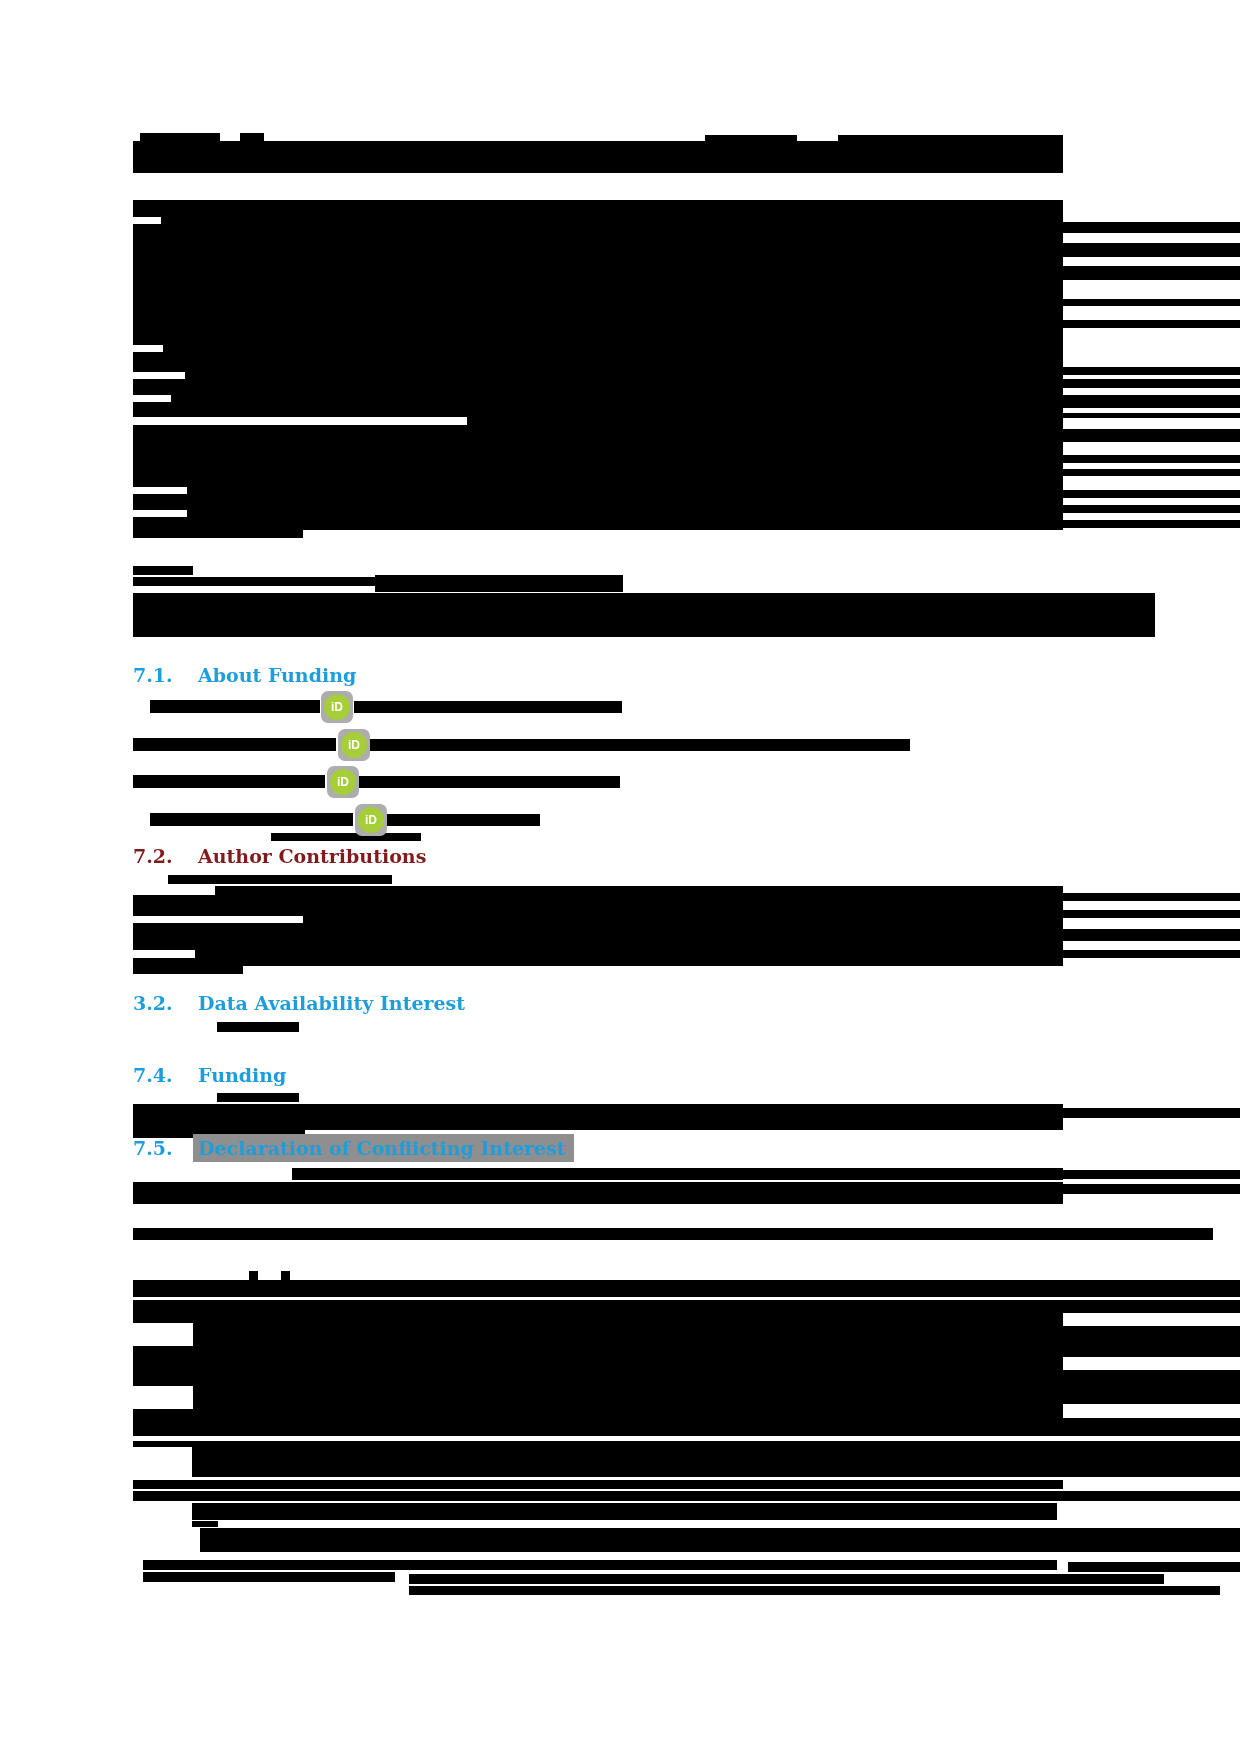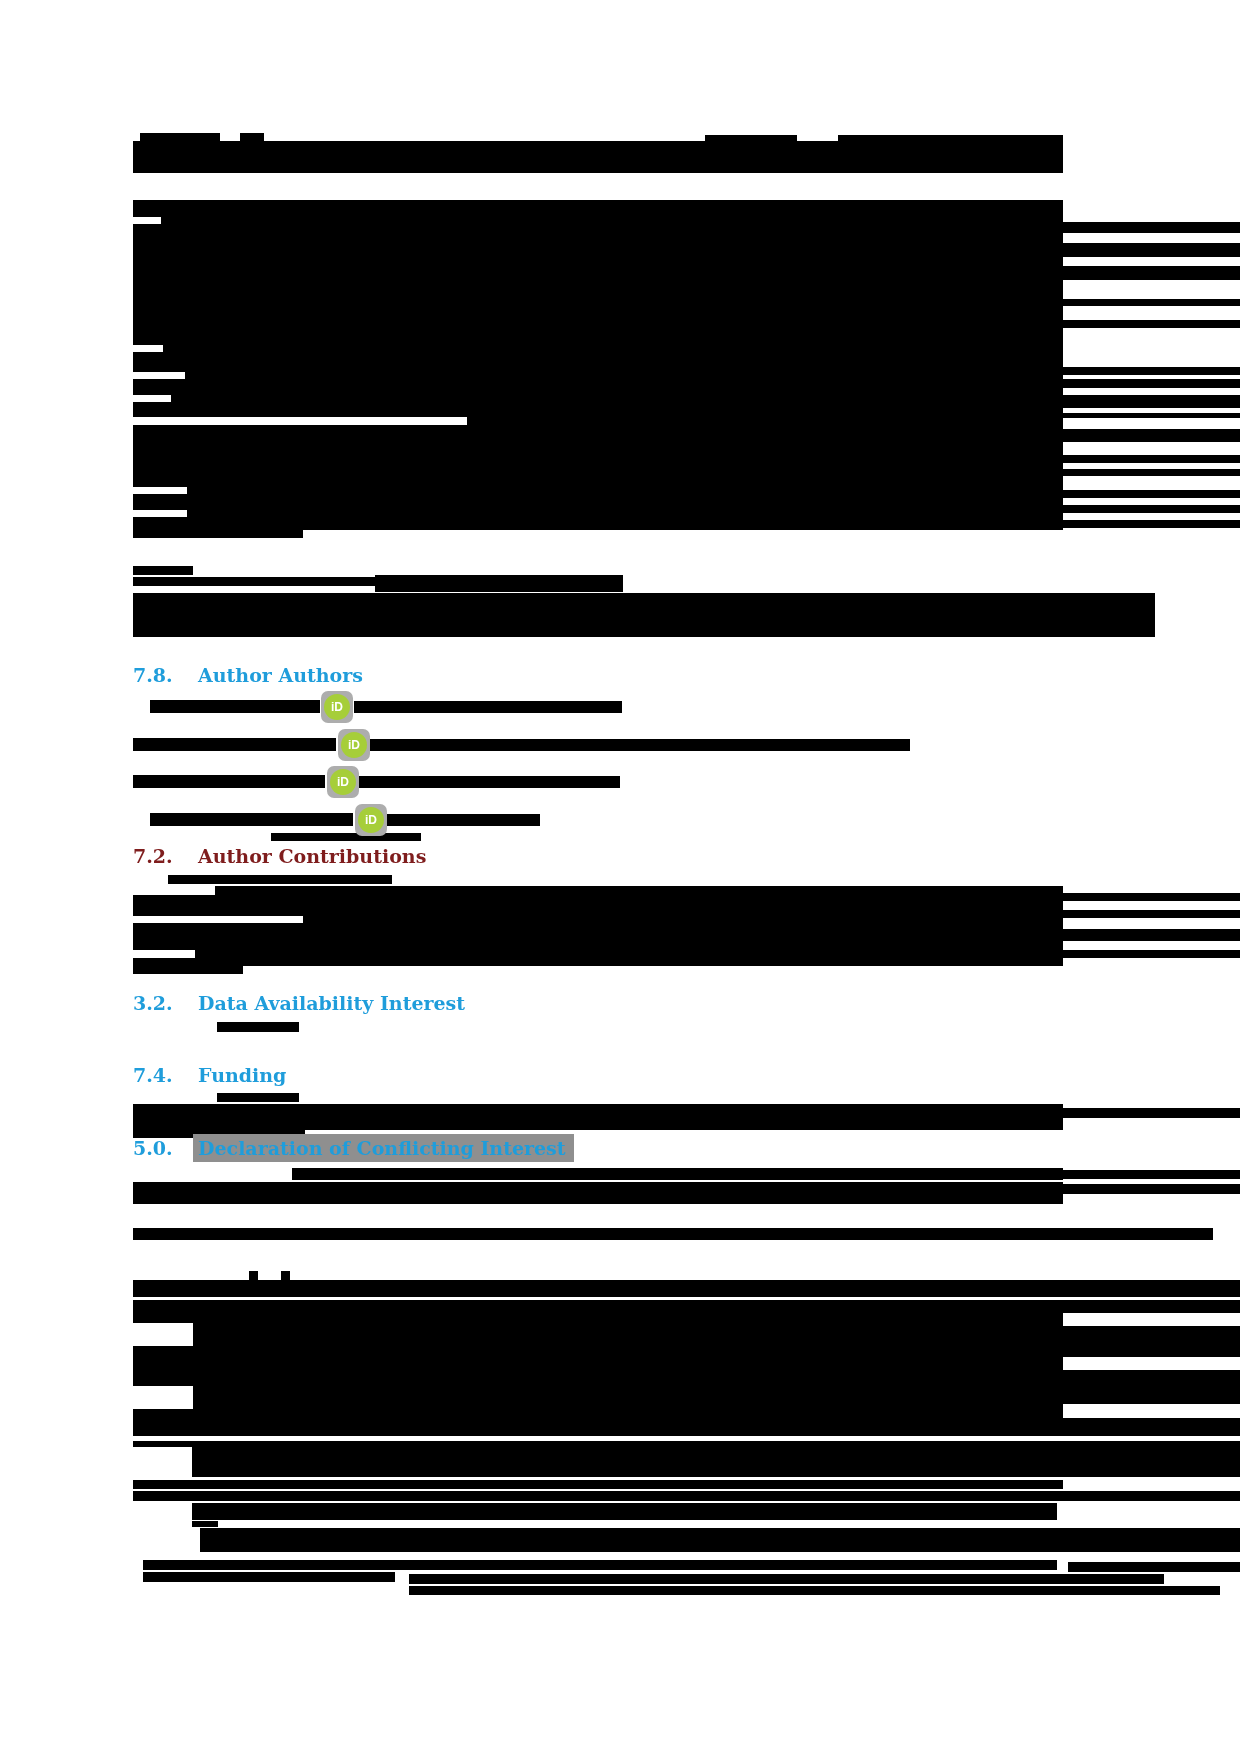--- a/index.html
+++ b/index.html
@@ -153,37 +153,37 @@
       <div class="notch" style="left: 133px; top: 886px; width: 82px; height: 9px;"></div>
       <div class="notch" style="left: 133px; top: 916px; width: 170px; height: 7px;"></div>
       <div class="notch" style="left: 133px; top: 950px; width: 62px; height: 8px;"></div>
       <div class="notch" style="left: 133px; top: 1323px; width: 60px; height: 23px;"></div>
       <div class="notch" style="left: 133px; top: 1386px; width: 60px; height: 23px;"></div>
       <div class="notch" style="left: 192px; top: 1436px; width: 871px; height: 5px;"></div>
       <div class="notch" style="left: 133px; top: 1447px; width: 59px; height: 30px;"></div>
     </div>
 
   <div class="section-heading" style="left: 133px; top: 664px; color: rgb(31, 157, 219);">
-    <span class="sec-num">7.8.</span><span class="sec-label">Author Authors</span>
+    <span class="sec-num">7.1.</span><span class="sec-label">About Funding</span>
   </div>
 
   <div class="section-heading" style="left: 133px; top: 845px; color: #7f1d1d;">
     <span class="sec-num">7.2.</span><span class="sec-label">Author Contributions</span>
   </div>
 
   <div class="section-heading" style="left: 133px; top: 992px; color: rgb(31, 157, 219);">
     <span class="sec-num">3.2.</span><span class="sec-label">Data Availability Interest</span>
   </div>
 
   <div class="section-heading" style="left: 133px; top: 1064px; color: rgb(31, 157, 219);">
     <span class="sec-num">7.4.</span><span class="sec-label">Funding</span>
   </div>
 
   <div class="section-heading" style="left: 133px; top: 1137px; color: rgb(31, 157, 219);">
-    <span class="sec-num">5.0.</span><span class="sec-label highlighted">Declaration of Conflicting Interest</span>
+    <span class="sec-num">7.5.</span><span class="sec-label highlighted">Declaration of Conflicting Interest</span>
   </div>
 
   <span class="orcid-icon" style="left: 321px; top: 691px; background: rgb(173, 173, 173);">
     <span class="orcid-circle" style="background: rgb(166, 206, 57);">iD</span>
   </span>
   <span class="orcid-icon" style="left: 338px; top: 729px; background: rgb(173, 173, 173);">
     <span class="orcid-circle" style="background: rgb(166, 206, 57);">iD</span>
   </span>
   <span class="orcid-icon" style="left: 327px; top: 766px; background: rgb(173, 173, 173);">
     <span class="orcid-circle" style="background: rgb(166, 206, 57);">iD</span>

